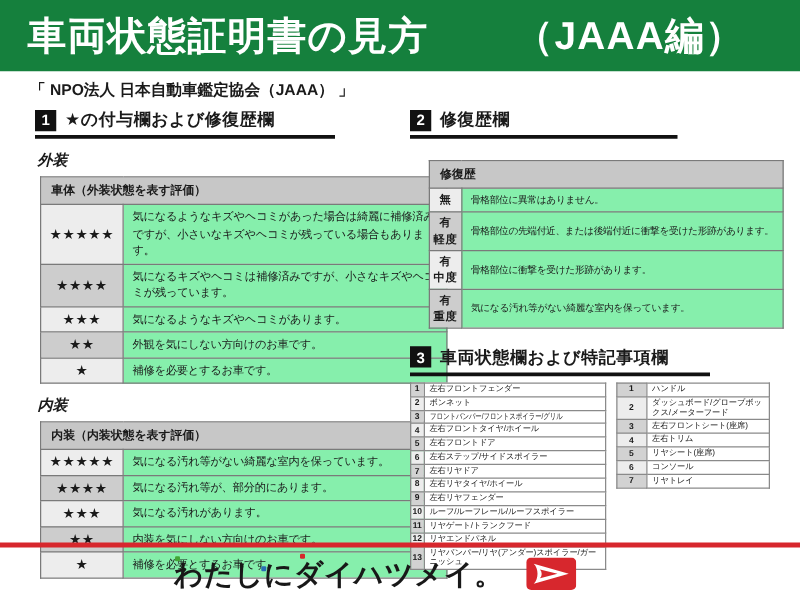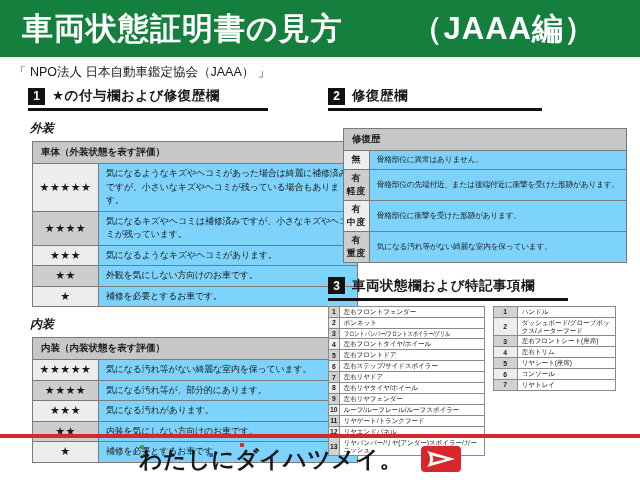--- a/index.html
+++ b/index.html
@@ -9,21 +9,21 @@
     background:#ffffff; color:#1a1a1a; position:relative; overflow:hidden;
   }
   
   .topbar{
     height:57px; background:#15803d; display:flex; align-items:center;
     justify-content:space-between; padding:0 44px 0 22px;
   }
   .topbar .title,.topbar .edition{
     color:#ffffff; font-size:31px; font-weight:900; letter-spacing:1px; white-space:nowrap;
   }
-  .subtitle{ font-size:12.5px; font-weight:400; margin:7px 0 2px 14px; color:#1a1a1a; }
+  .subtitle{ font-size:12.5px; font-weight:700; margin:7px 0 2px 24px; color:#1a1a1a; }
 
   
   .content{ display:flex; padding:4px 24px 0 28px; gap:18px; }
   .col-left{ width:282px; flex:none; }
   .col-right{ width:288px; flex:none; }
 
   
   .sec-header{
     display:flex; align-items:center; gap:7px;
     border-bottom:3px solid #111; padding-bottom:3px; margin-bottom:2px;
@@ -46,21 +46,21 @@
     background:#c7c7c7; font-size:9.5px; font-weight:700; text-align:left;
     padding:4px 8px; border:1px solid #7a7a7a;
   }
   .star-table td, .repair-table td{ border:1px solid #7a7a7a; }
   td.label{
     width:66px; text-align:center; font-size:11px; letter-spacing:0.5px;
     font-weight:700; padding:2px;
   }
   .repair-table td.label{ width:56px; font-size:9px; }
   td.desc{
-    font-size:9px; line-height:1.5; padding:3px 7px; background:#7dd3fc; letter-spacing:-0.2px;
+    font-size:9px; line-height:1.5; padding:3px 7px; background:#86efac; letter-spacing:-0.2px;
   }
   .repair-table td.desc{ font-size:7.8px; letter-spacing:-0.3px; white-space:nowrap; }
   tbody tr:nth-child(odd) td.label{ background:#ededed; }
   tbody tr:nth-child(even) td.label{ background:#cdcdcd; }
   .tall td{ height:30px; }
   .short td{ height:17px; }
   .repair-table tr td{ height:18px; }
 
   
   .parts-wrap{ display:flex; gap:8px; margin-top:5px; }

